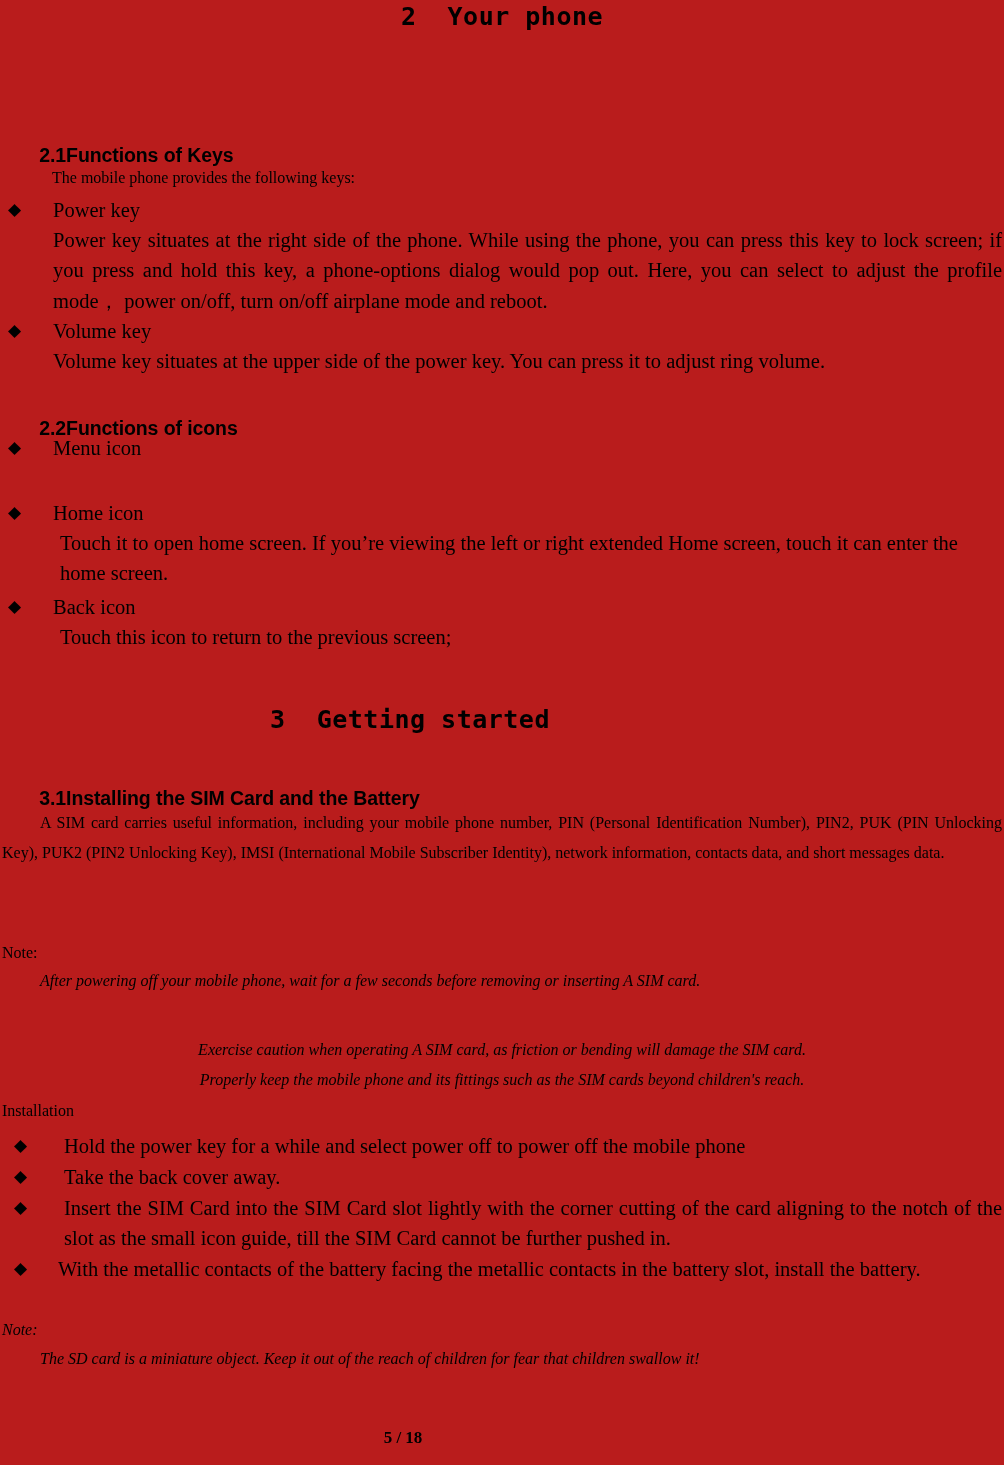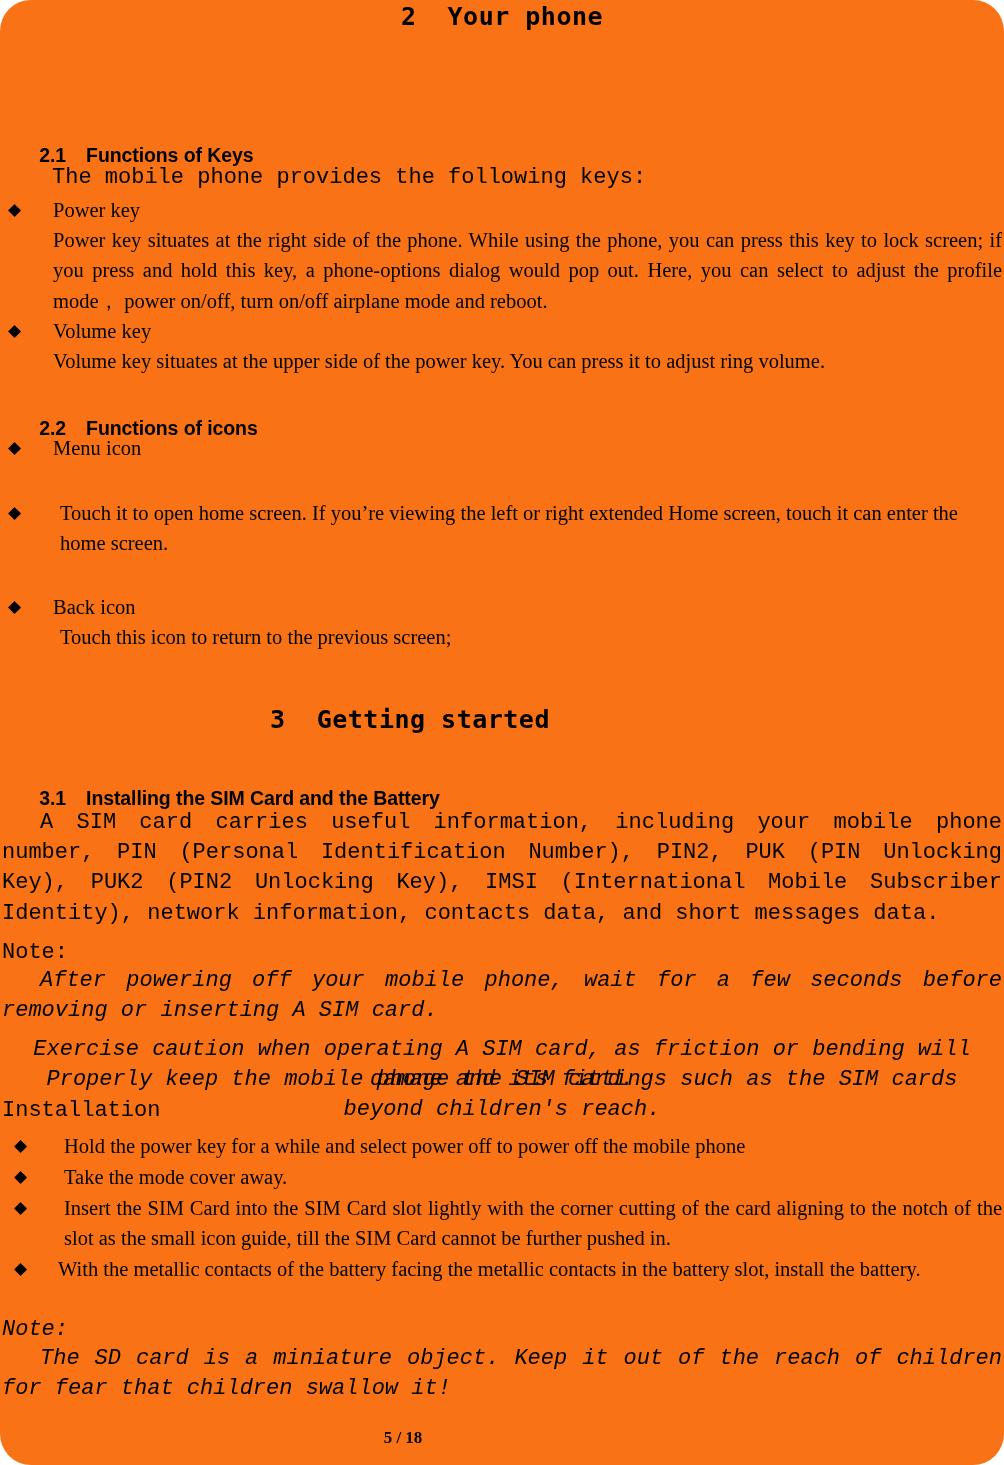--- a/index.html
+++ b/index.html
@@ -5,26 +5,25 @@
 <style>
   html, body {
     margin: 0;
     padding: 0;
     background: #ffffff;
   }
   .page {
     position: relative;
     width: 1004px;
     height: 1465px;
-    background: #f97316;
+    background: #b91c1c;
     color: #000000;
     font-family: "Liberation Serif", "DejaVu Serif", serif;
     overflow: hidden;
     box-sizing: border-box;
-    border-radius: 31px;
   }
 
   
   .chapter-heading {
     font-family: "DejaVu Sans Mono", "Liberation Mono", monospace;
     font-weight: bold;
     font-size: 25px;
     letter-spacing: 0.5px;
     text-align: center;
     color: #000;
@@ -36,31 +35,31 @@
   
   .section-heading {
     position: absolute;
     font-family: "Liberation Sans", "DejaVu Sans", sans-serif;
     font-weight: bold;
     font-size: 19.5px;
     color: #000;
     white-space: pre;
     letter-spacing: -0.1px;
   }
-  .section-heading .num { margin-right: 20px; }
+  .section-heading .num { }
 
   #sec21 { left: 18px; top: 121px; }
   #sec22 { left: 18px; top: 394px; }
   #sec31 { left: 18px; top: 764px; }
 
   
   .body-text {
     position: absolute;
-    font-family: Liberation Mono, monospace;
-    font-size: 22px;
+    font-family: Liberation Serif, serif;
+    font-size: 16px;
     line-height: 30.2px;
     color: #000;
   }
   .just { text-align: justify; text-justify: inter-word; }
   .ital { font-style: italic; }
 
   
   #intro-keys { left: 52px; top: 163px; width: 900px; }
 
   
@@ -163,20 +162,21 @@
     <span class="num">2.2</span><span>Functions of icons</span>
   </div>
 
   <div id="b-menu" class="bullet-item">
     <span class="marker">◆</span>
     <span class="btext">Menu icon</span>
   </div>
 
   <div id="b-home" class="bullet-item">
     <span class="marker">◆</span>
+    <span class="btext">Home icon</span>
     <span class="sub-desc indent">Touch it to open home screen. If you’re viewing the left or right extended Home screen, touch it can enter the home screen.</span>
   </div>
 
   <div id="b-back" class="bullet-item">
     <span class="marker">◆</span>
     <span class="btext">Back icon</span>
     <span class="sub-desc indent">Touch this icon to return to the previous screen;</span>
   </div>
 
   <div id="chapter3" class="chapter-heading">3  Getting started</div>
@@ -197,21 +197,21 @@
 
   <div id="installation-label" class="body-text">Installation</div>
 
   <div id="i-b1" class="bullet-item inst-item">
     <span class="marker">◆</span>
     <span class="btext">Hold the power key for a while and select power off to power off the mobile phone</span>
   </div>
 
   <div id="i-b2" class="bullet-item inst-item">
     <span class="marker">◆</span>
-    <span class="btext">Take the mode cover away.</span>
+    <span class="btext">Take the back cover away.</span>
   </div>
 
   <div id="i-b3" class="bullet-item inst-item">
     <span class="marker">◆</span>
     <span class="btext just" style="display:block;">Insert the SIM Card into the SIM Card slot lightly with the corner cutting of the card aligning to the notch of the slot as the small icon guide, till the SIM Card cannot be further pushed in.</span>
   </div>
 
   <div id="i-b4" class="bullet-item inst-item">
     <span class="marker">◆</span>
     <span class="btext just" style="display:block;margin-left:44px;">With the metallic contacts of the battery facing the metallic contacts in the battery slot, install the battery.</span>

